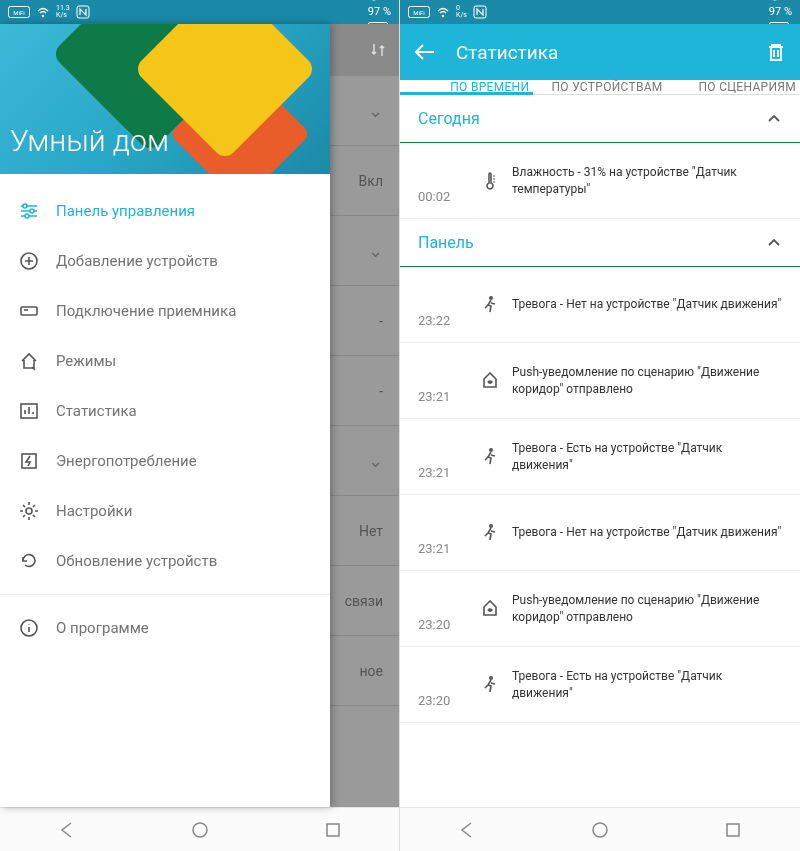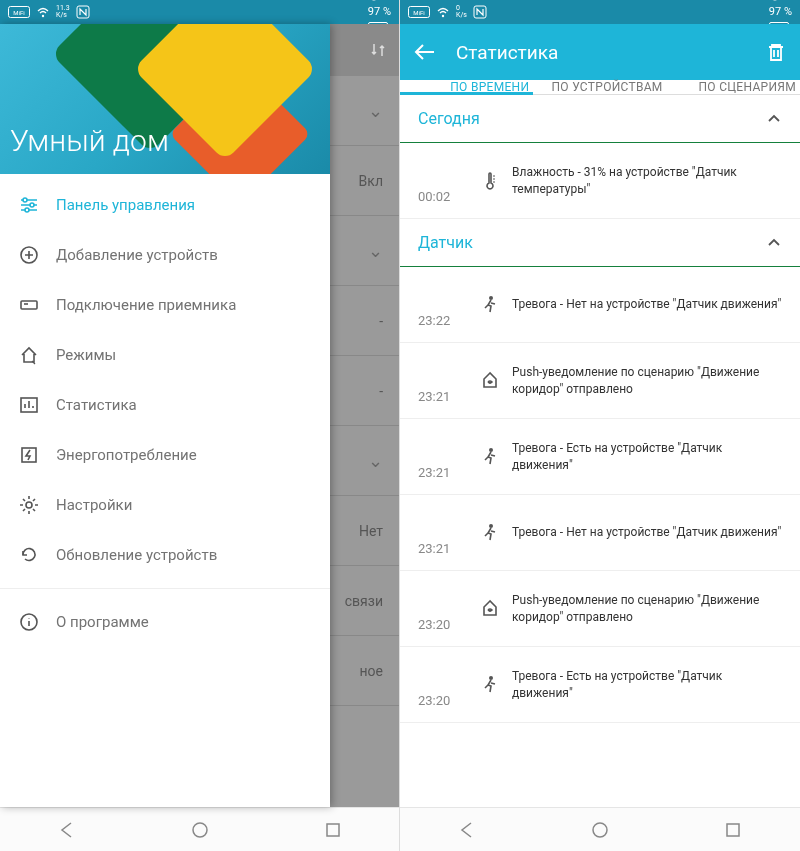--- a/index.html
+++ b/index.html
@@ -21,21 +21,21 @@
 .bg-row { height: 70px; border-bottom: 1px solid #888; display: flex; align-items: center; justify-content: flex-end; padding: 0 16px; color: #555; font-size: 14px; }
 .bg-row.chev { font-size: 18px; color: #666; }
 
 .drawer { position: absolute; top: 0; left: 0; width: 330px; height: 100%; background: #fff; box-shadow: 2px 0 8px rgba(0,0,0,0.3); display: flex; flex-direction: column; }
 .drawer-header { height: 150px; background: linear-gradient(135deg, #3db9d8 0%, #29a7c6 50%, #1a8aa8 100%); position: relative; overflow: hidden; display: flex; align-items: flex-end; padding: 0 0 16px 10px; }
 .drawer-header::before { content: ""; position: absolute; top: -40px; left: 80px; width: 140px; height: 140px; background: #0d7a48; transform: rotate(45deg); border-radius: 12px; }
 .drawer-header::after { content: ""; position: absolute; top: -20px; left: 160px; width: 130px; height: 130px; background: #f5c518; transform: rotate(45deg); border-radius: 12px; }
 .drawer-shape2 { position: absolute; top: 60px; left: 190px; width: 100px; height: 100px; background: #e85d2a; transform: rotate(45deg); border-radius: 8px; }
 .drawer-title { color: #fff; font-size: 30px; font-weight: 300; z-index: 2; position: relative; }
 
-.menu { flex: 1; padding: 6px 0; }
+.menu { flex: 1; padding: 12px 0; }
 .menu-item { display: flex; align-items: center; height: 50px; padding: 0 18px; cursor: pointer; }
 .menu-item .icon { width: 38px; display: flex; align-items: center; justify-content: flex-start; color: #555; }
 .menu-item .label { font-size: 15px; color: #737373; }
 .menu-item.active .icon { color: #1eb5d8; }
 .menu-item.active .label { color: #1eb5d8; }
 .menu-divider { height: 1px; background: #eee; margin: 8px 0; }
 
 
 .app-bar { height: 56px; background: #1eb5d8; color: #fff; display: flex; align-items: center; padding: 0 14px; }
 .app-bar .back { margin-right: 20px; }
@@ -328,21 +328,21 @@
           <div class="entry-time">00:02</div>
           <div class="entry-icon">
             <svg width="22" height="22" viewBox="0 0 22 22" fill="none" stroke="currentColor" stroke-width="1.6">
               <path d="M10 4 V13 A3 3 0 1 0 12 13 V4 A1 1 0 0 0 10 4"></path>
               <path d="M14 6 H16 M14 9 H16 M14 12 H16" stroke-width="1"></path>
             </svg>
           </div>
           <div class="entry-text">Влажность - 31%  на устройстве "Датчик температуры"</div>
         </div>
         <div class="section-header">
-          <span class="section-title">Датчик</span>
+          <span class="section-title">Панель</span>
           <span class="chev-up">
             <svg width="16" height="16" viewBox="0 0 16 16">
               <path d="M3 10 L8 5 L13 10" stroke="#555" fill="none" stroke-width="1.8"></path>
             </svg>
           </span>
         </div>
         <div class="entry">
           <div class="entry-time">23:22</div>
           <div class="entry-icon">
             <svg width="22" height="22" viewBox="0 0 22 22" fill="none" stroke="currentColor" stroke-width="1.6">

